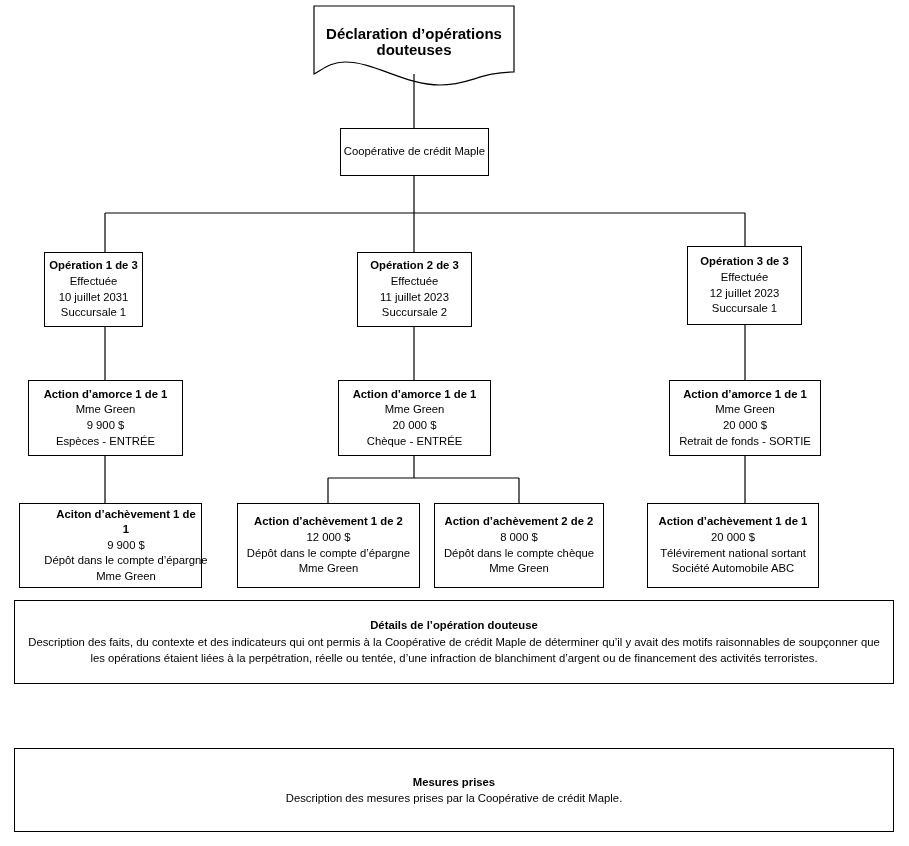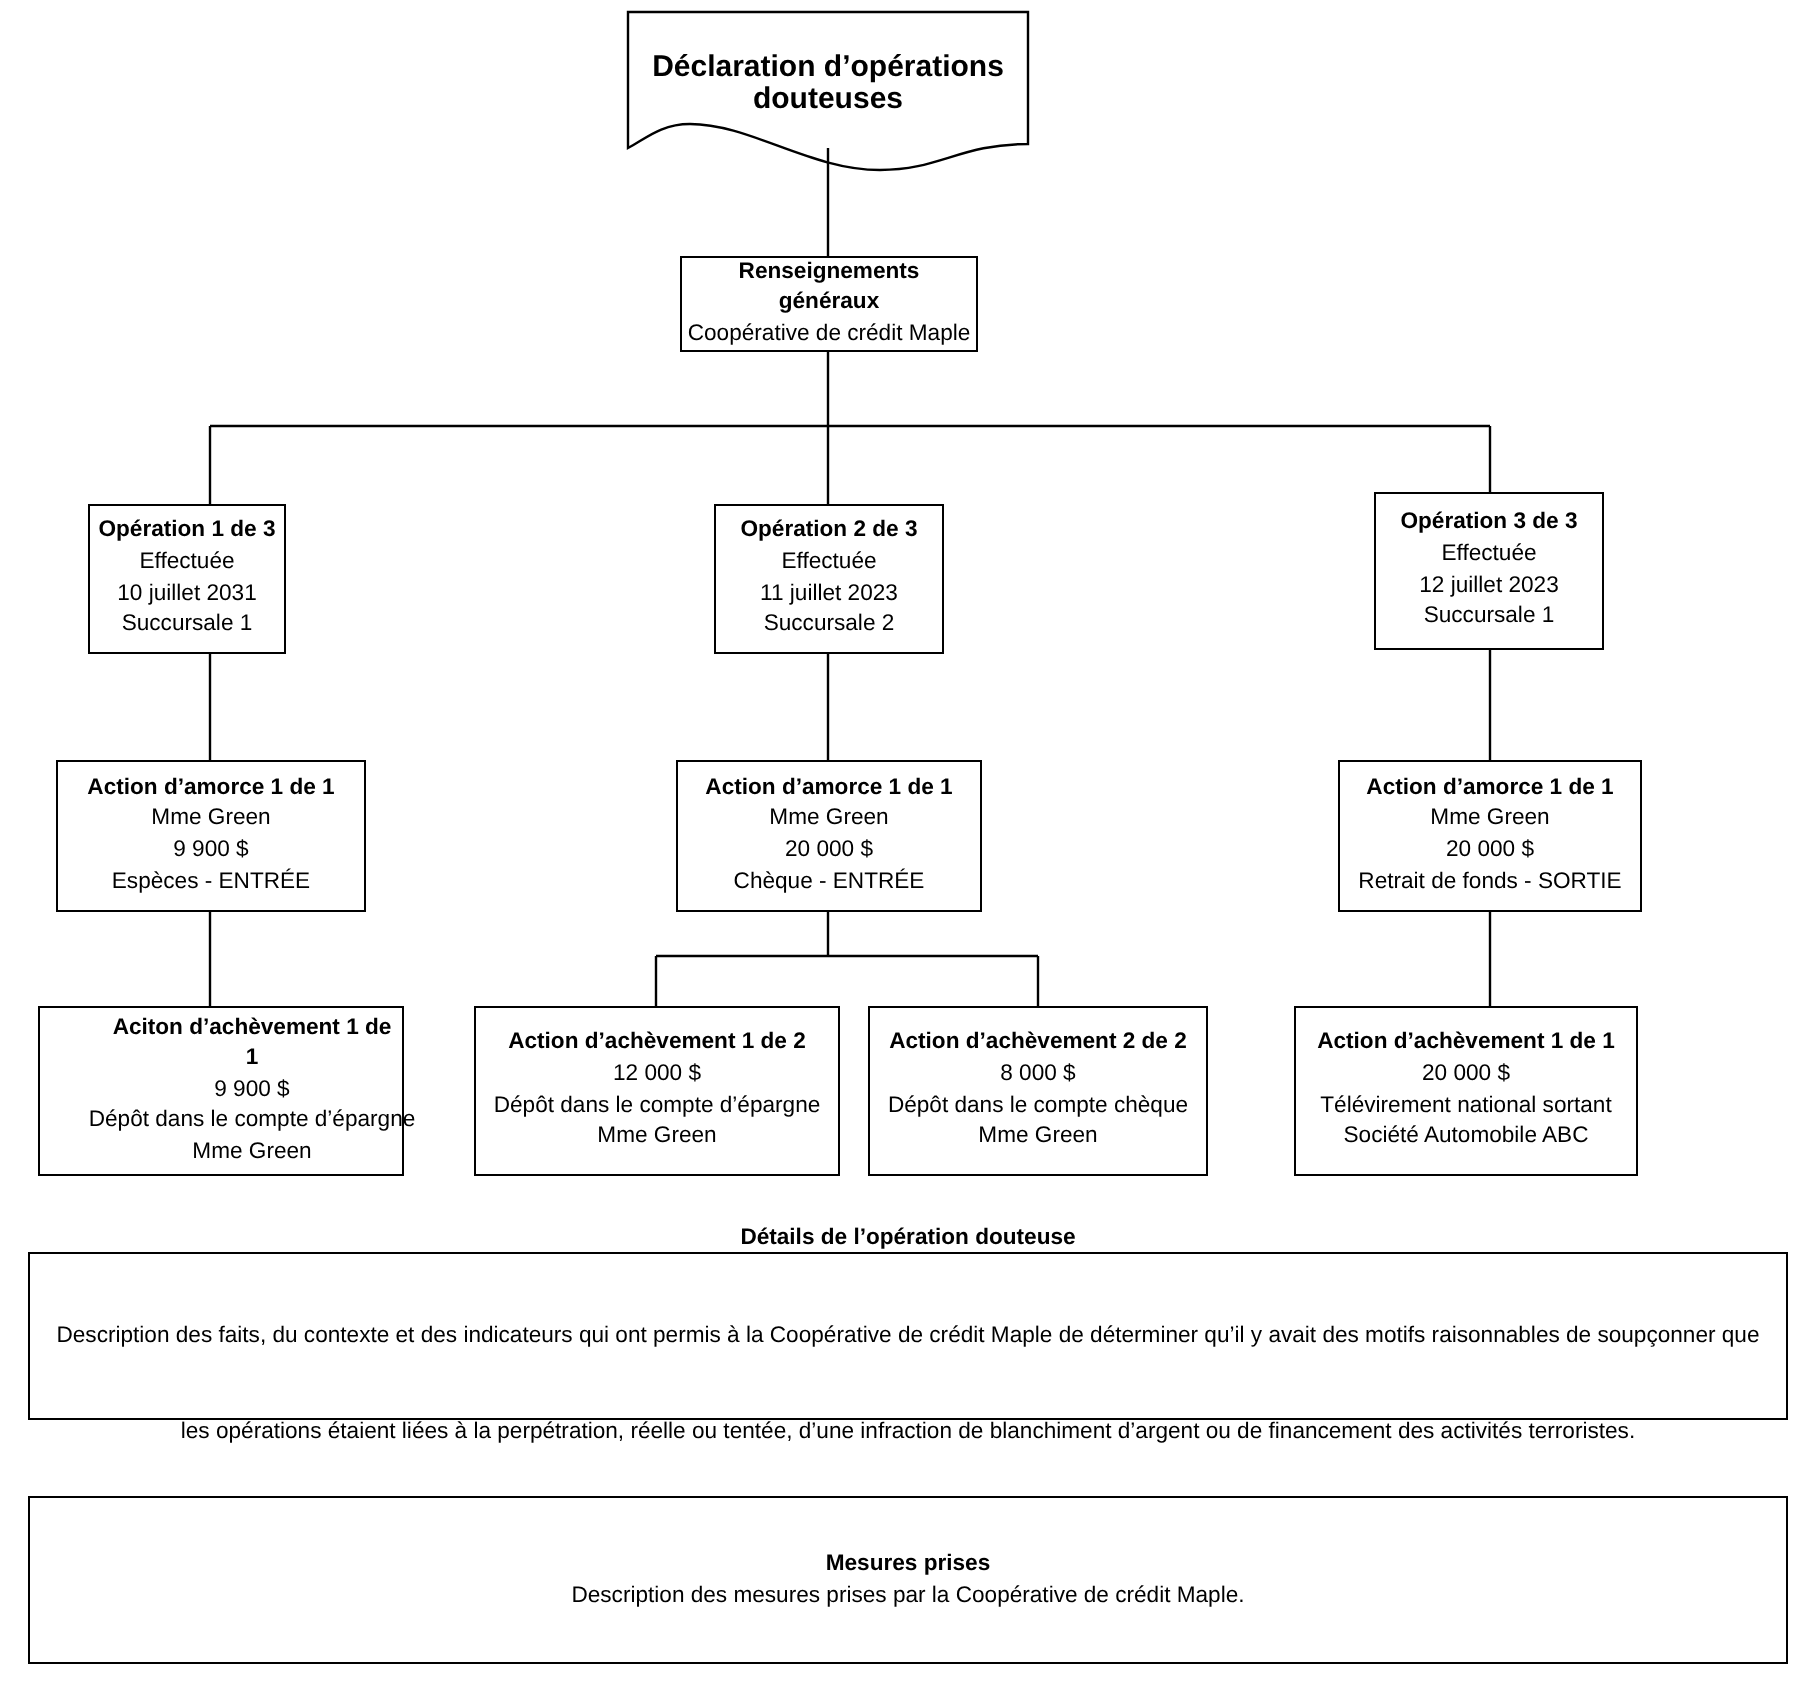--- a/index.html
+++ b/index.html
@@ -115,21 +115,20 @@
 
       <line x1="745" y1="456" x2="745" y2="503"></line>
     </g>
   </svg>
 
   <div class="doc-node" style="left:314px; top:6px; width:200px; height:80px;">
     <span class="ttl">Déclaration d’opérations douteuses</span>
   </div>
 
   <div class="node" style="left:340px; top:128px; width:149px; height:48px;">
-    <span class="ttl">Renseignements généraux</span>
     <span class="ln">Coopérative de crédit Maple</span>
   </div>
 
   <div class="node" style="left:44px; top:252px; width:99px; height:75px;">
     <span class="ttl">Opération 1 de 3</span>
     <span class="ln">Effectuée</span>
     <span class="ln">10 juillet 2031</span>
     <span class="ln">Succursale 1</span>
   </div>
 
@@ -189,21 +188,21 @@
     <span class="ln">Mme Green</span>
   </div>
 
   <div class="node" style="left:647px; top:503px; width:172px; height:85px;">
     <span class="ttl">Action d’achèvement 1 de 1</span>
     <span class="ln">20 000 $</span>
     <span class="ln">Télévirement national sortant</span>
     <span class="ln">Société Automobile ABC</span>
   </div>
 
-  <div class="panel" style="left:14px; top:626px; width:880px; height:84px;gap:32px;">
+  <div class="panel" style="left:14px; top:600px; width:880px; height:84px;">
     <span class="ttl">Détails de l’opération douteuse</span>
     <span class="body">Description des faits, du contexte et des indicateurs qui ont permis à la Coopérative de crédit Maple de déterminer qu’il y avait des motifs raisonnables de soupçonner que</span>
     <span class="body">les opérations étaient liées à la perpétration, réelle ou tentée, d’une infraction de blanchiment d’argent ou de financement des activités terroristes.</span>
   </div>
 
   <div class="panel" style="left:14px; top:748px; width:880px; height:84px;">
     <span class="ttl">Mesures prises</span>
     <span class="body">Description des mesures prises par la Coopérative de crédit Maple.</span>
   </div>
 

